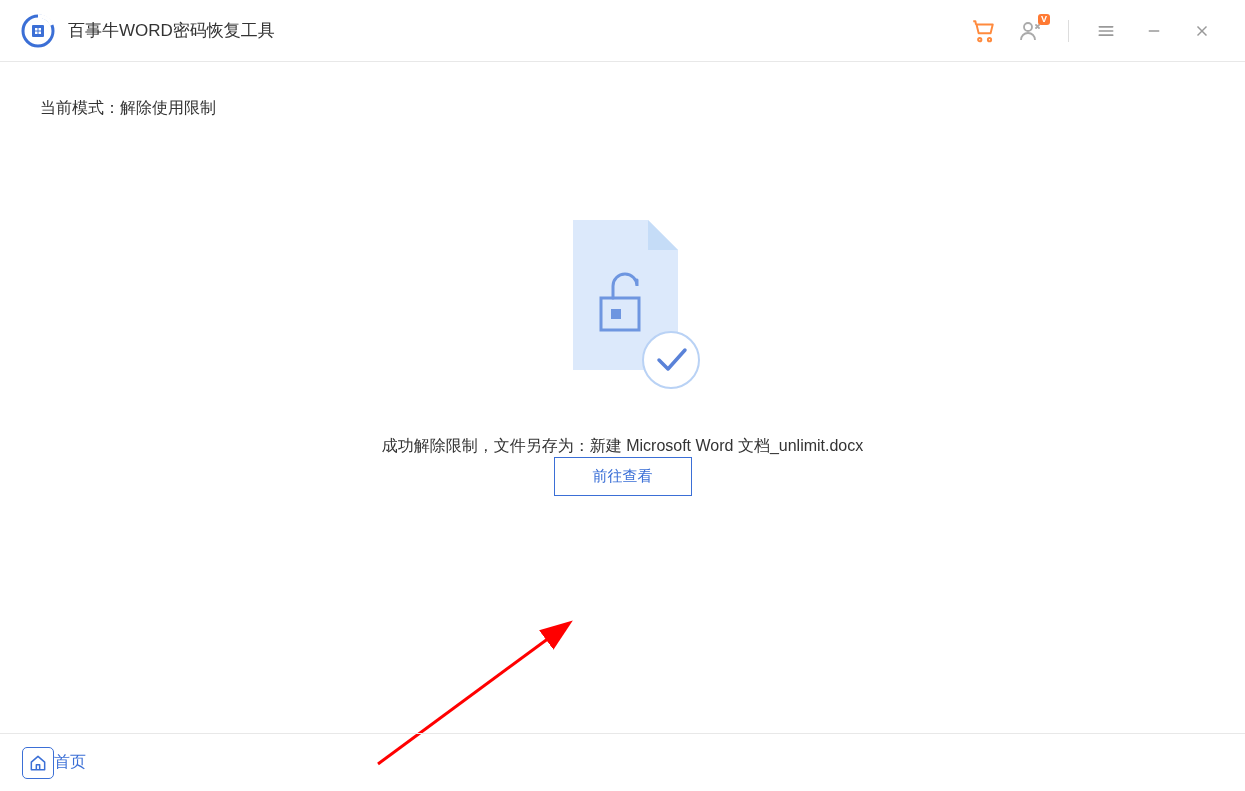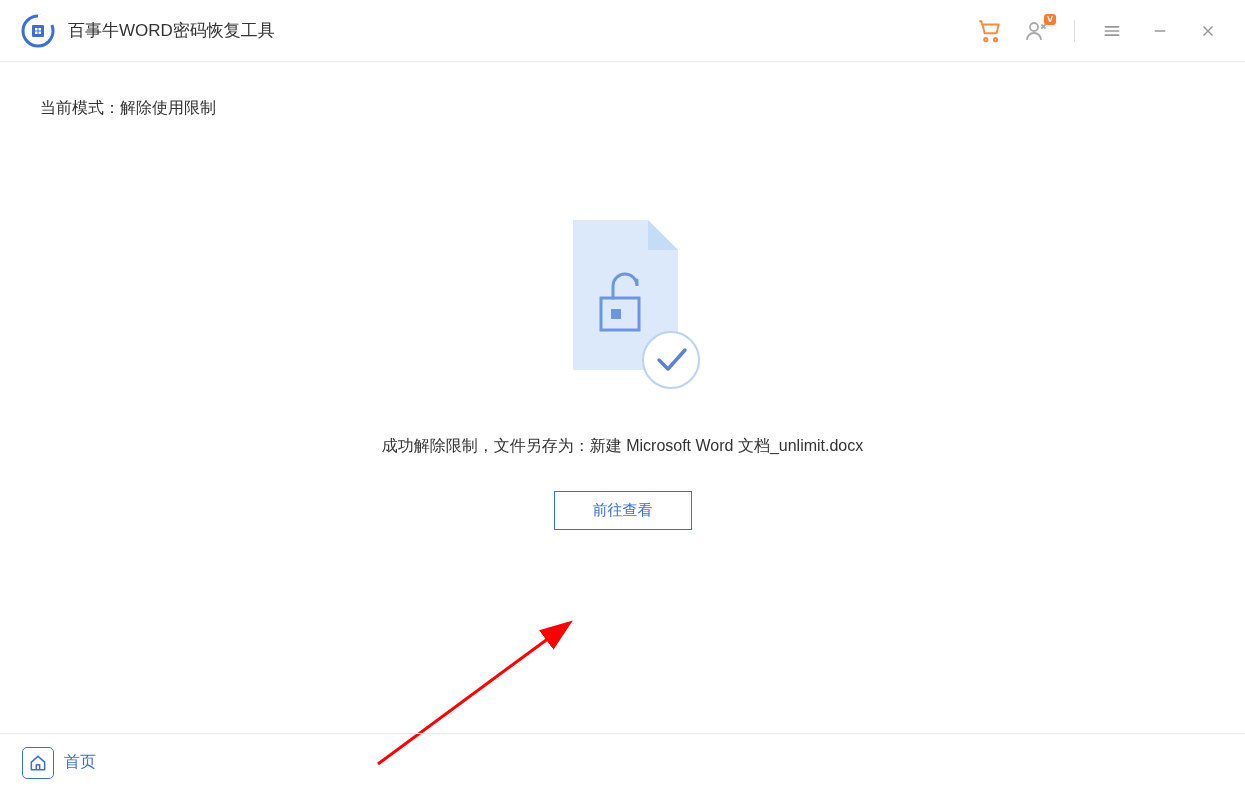--- a/index.html
+++ b/index.html
@@ -13,21 +13,21 @@
       width: 1245px;
       height: 791px;
       overflow: hidden;
       position: relative;
     }
     .titlebar {
       height: 62px;
       display: flex;
       align-items: center;
       justify-content: space-between;
-      padding: 0 24px 0 20px;
+      padding: 0 30px 0 20px;
       border-bottom: 1px solid #e8e8e8;
     }
     .titlebar-left {
       display: flex;
       align-items: center;
       gap: 12px;
     }
     .app-logo {
       width: 36px;
       height: 36px;
@@ -80,21 +80,20 @@
     }
     .doc-illustration {
       width: 140px;
       height: 180px;
       position: relative;
       margin-bottom: 46px;
     }
     .success-text {
       font-size: 16px;
       color: #333;
-      margin-bottom: 34px;
     }
     .view-button {
       padding: 9px 38px;
       border: 1px solid #3b6fd6;
       background: #fff;
       color: #3b6fd6;
       font-size: 15px;
       cursor: pointer;
       font-family: inherit;
     }
@@ -111,21 +110,20 @@
       right: 0;
       height: 58px;
       border-top: 1px solid #e8e8e8;
       display: flex;
       align-items: center;
       padding: 0 22px;
     }
     .home-link {
       display: flex;
       align-items: center;
-      gap: 10px;
       cursor: pointer;
       color: #3b6fd6;
     }
     .home-icon-box {
       width: 32px;
       height: 32px;
       border: 1.5px solid #3b6fd6;
       border-radius: 5px;
       display: flex;
       align-items: center;

